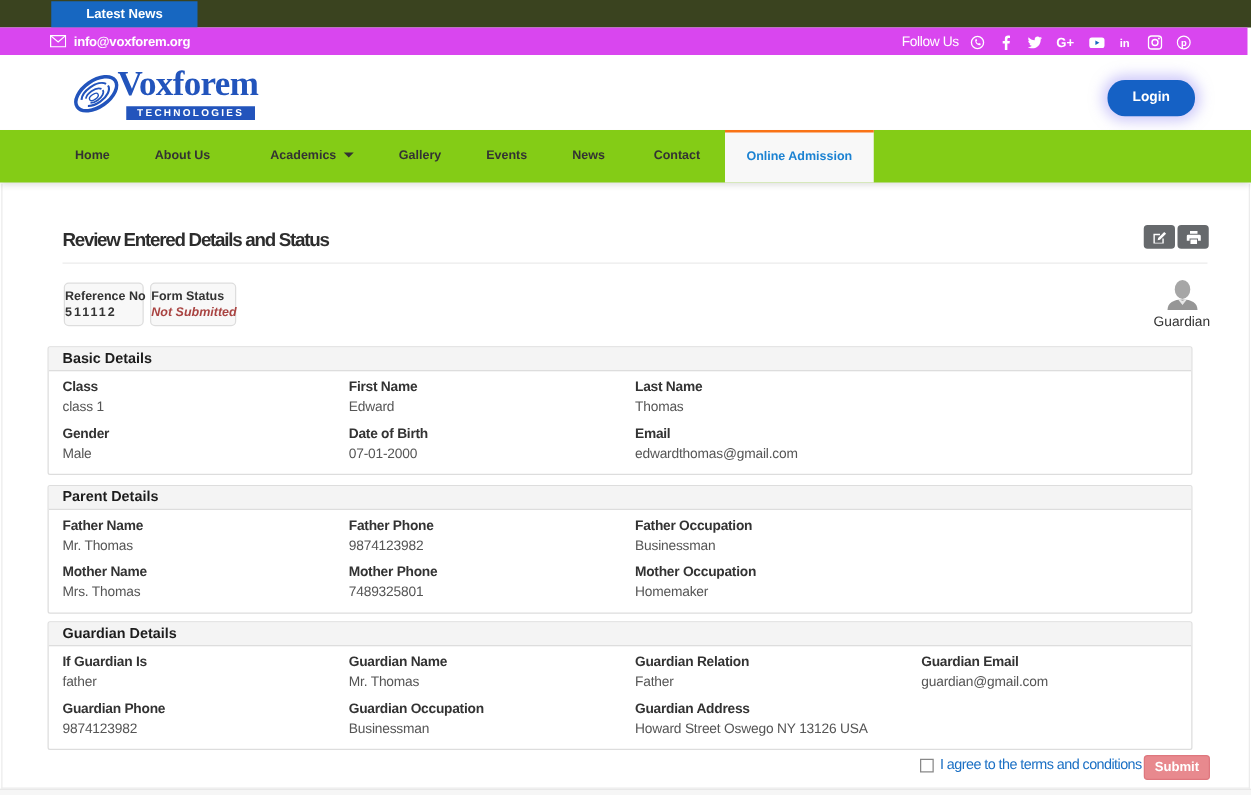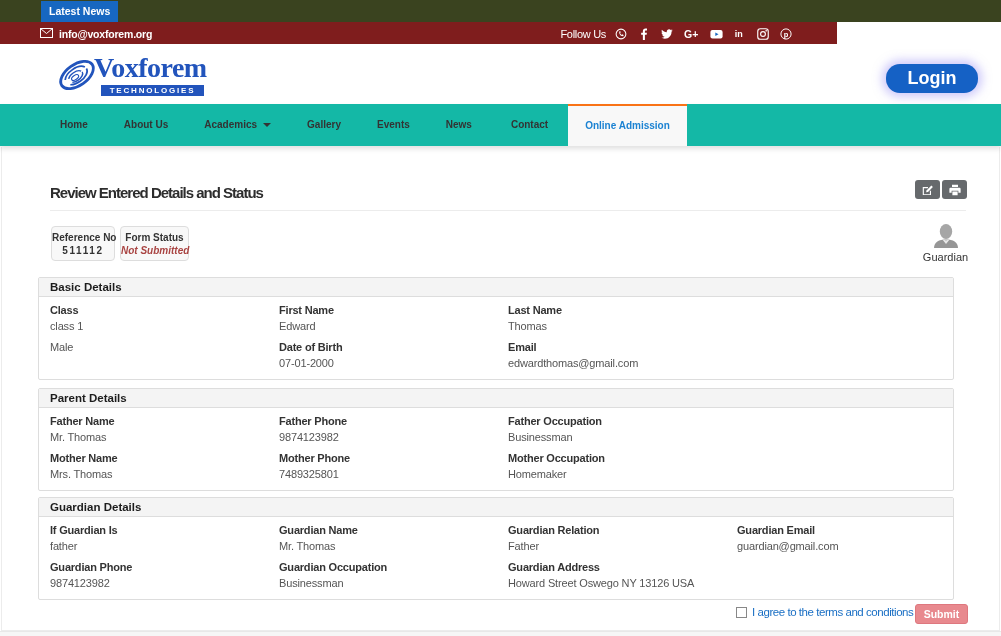--- a/index.html
+++ b/index.html
@@ -2,64 +2,64 @@
 <html><head>
 <meta charset="utf-8">
 <style>
 * { margin:0; padding:0; box-sizing:border-box; }
 html,body { width:1001px; height:636px; overflow:hidden; }
 body { font-family:"Liberation Sans",sans-serif; background:#fff; position:relative; }
 
 
 .topbar { position:absolute; left:0; top:0; width:1001px; height:22px; background:#3a431f; }
 .latest { position:absolute; left:41px; top:1px; height:21px; background:#1767c1; color:#fff;
-  font-size:10.5px; font-weight:bold; line-height:21px; padding:0 8px; }
+  font-size:10.5px; font-weight:bold; line-height:21px; padding:0 28px; }
 .ticker { position:absolute; left:128px; top:19px; height:21px; line-height:21px;
   font-size:10.5px; font-weight:bold; color:#fff; }
 .ticker .num { color:#c44fd4; }
 
 
-.bluebar { position:absolute; left:0; top:22px; width:837px; height:22px; background:#7f1d1d; color:#fff; }
+.bluebar { position:absolute; left:0; top:22px; width:998px; height:22px; background:#d946ef; color:#fff; }
 .mail { position:absolute; left:40px; top:6px; }
 .mailtxt { position:absolute; left:59px; top:6px; font-size:10.5px; letter-spacing:-0.2px; font-weight:bold; color:#fff; }
 .followus { position:absolute; right:231px; top:6px; font-size:11px; letter-spacing:-0.3px; color:#fff; }
 .socials { position:absolute; right:45px; top:6px; display:flex; gap:11px; align-items:center; }
 .socials .ic { width:12px; height:12px; display:block; }
 
 
 .header { position:absolute; left:0; top:44px; width:1001px; height:60px; background:#fff; }
 .logo { position:absolute; left:57px; top:13px; }
 .logoname { position:absolute; left:94px; top:8px; font-family:"Liberation Serif",serif;
   font-weight:bold; font-size:28px; color:#2254bc; letter-spacing:-0.5px; }
 .logobox { position:absolute; left:101px; top:41px; width:103px; height:11px; background:#2254bc;
   color:#fff; font-size:8px; font-weight:bold; letter-spacing:1.8px; text-align:center; line-height:11px; }
-.loginbtn { position:absolute; left:886px; top:20px; width:92px; height:29px; background:#1561c5;
-  border-radius:14px; color:#fff; font-size:18px; font-weight:bold; text-align:center; line-height:29px;
+.loginbtn { position:absolute; left:886px; top:20px; width:70px; height:29px; background:#1561c5;
+  border-radius:14px; color:#fff; font-size:11px; font-weight:bold; text-align:center; line-height:29px;
   box-shadow:0 0 10px 4px rgba(160,150,245,0.5); }
 
 
-.nav { position:absolute; left:0; top:104px; width:1001px; height:42px; background:#14b8a6;
+.nav { position:absolute; left:0; top:104px; width:1001px; height:42px; background:#84cc16;
   box-shadow:0 3px 5px rgba(0,0,0,0.12); z-index:5; }
 .nav ul { list-style:none; position:absolute; left:0; top:0; display:flex; height:42px; }
 .nav li { font-size:10px; font-weight:bold; color:#333; padding:0; line-height:42px; }
 .nav li.active { background:#f8f8f8; color:#1b82d2; border-top:2px solid #f97316; line-height:40px; padding:0 17px; }
 .caret { display:inline-block; width:0; height:0; border-left:4px solid transparent;
   border-right:4px solid transparent; border-top:4px solid #333; margin-left:6px; vertical-align:middle; }
 
 
 .card { position:absolute; left:1px; top:147px; width:999px; height:484px; background:#fff;
   border:1px solid #ececec; border-top:none; }
 .h1 { position:absolute; left:50px; top:184px; font-size:15px; letter-spacing:-1px; font-weight:bold; color:#2d2d2d; }
 .topbtns { position:absolute; left:915px; top:180px; display:flex; gap:2px; }
 .gbtn { width:25px; height:19px; background:#66696c; border-radius:3px; display:flex;
   align-items:center; justify-content:center; }
 .hr1 { position:absolute; left:50px; top:210px; width:916px; height:1px; background:#ececec; }
 
 .refbox { position:absolute; top:226px; background:#f8f8f8; border:1px solid #ddd; border-radius:4px; white-space:nowrap;
-  height:35px; text-align:center; font-size:10px; font-weight:bold; color:#333; padding-top:4px; line-height:13px; }
+  height:35px; text-align:left; font-size:10px; font-weight:bold; color:#333; padding-top:4px; line-height:13px; }
 .refbox .red { color:#a94442;font-style:italic; }
 .box1 { left:51px; width:64px; }
 .box2 { left:120px; width:69px; }
 
 .avatarwrap { position:absolute; left:922px; top:223px; width:47px; text-align:center; }
 .avatarwrap .cap { font-size:11px; color:#333; margin-top:-1px; }
 
 
 .panel { position:absolute; left:38px; width:916px; background:#fff; border:1px solid #ddd; border-radius:2px; }
 .phead { background:#f4f4f4; border-bottom:1px solid #ddd; padding:3px 11px; font-size:11.5px;
@@ -137,21 +137,21 @@
   </svg>
   <div class="logoname">Voxforem</div>
   <div class="logobox">TECHNOLOGIES</div>
   <div class="loginbtn">Login</div>
 </div>
 
 <div class="nav">
   <ul>
     <li style="margin-left:60px">Home</li>
     <li style="margin-left:36px">About Us</li>
-    <li style="margin-left:36px">Academics<span class="caret"></span></li>
+    <li style="margin-left:48px">Academics<span class="caret"></span></li>
     <li style="margin-left:36px">Gallery</li>
     <li style="margin-left:36px">Events</li>
     <li style="margin-left:36px">News</li>
     <li style="margin-left:39px">Contact</li>
     <li class="active" style="margin-left:20px">Online Admission</li>
   </ul>
 </div>
 
 <div class="card"></div>
 
@@ -195,20 +195,21 @@
     <div class="cell">
         <div class="lb">First Name</div>
         <div class="vl">Edward</div>
       </div>
     <div class="cell">
         <div class="lb">Last Name</div>
         <div class="vl">Thomas</div>
       </div>
     <div class="cell"></div>
     <div class="cell">
+        <div class="lb">Gender</div>
         <div class="vl">Male</div>
       </div>
     <div class="cell">
         <div class="lb">Date of Birth</div>
         <div class="vl">07-01-2000</div>
       </div>
     <div class="cell">
         <div class="lb">Email</div>
         <div class="vl">edwardthomas@gmail.com</div>
       </div>

